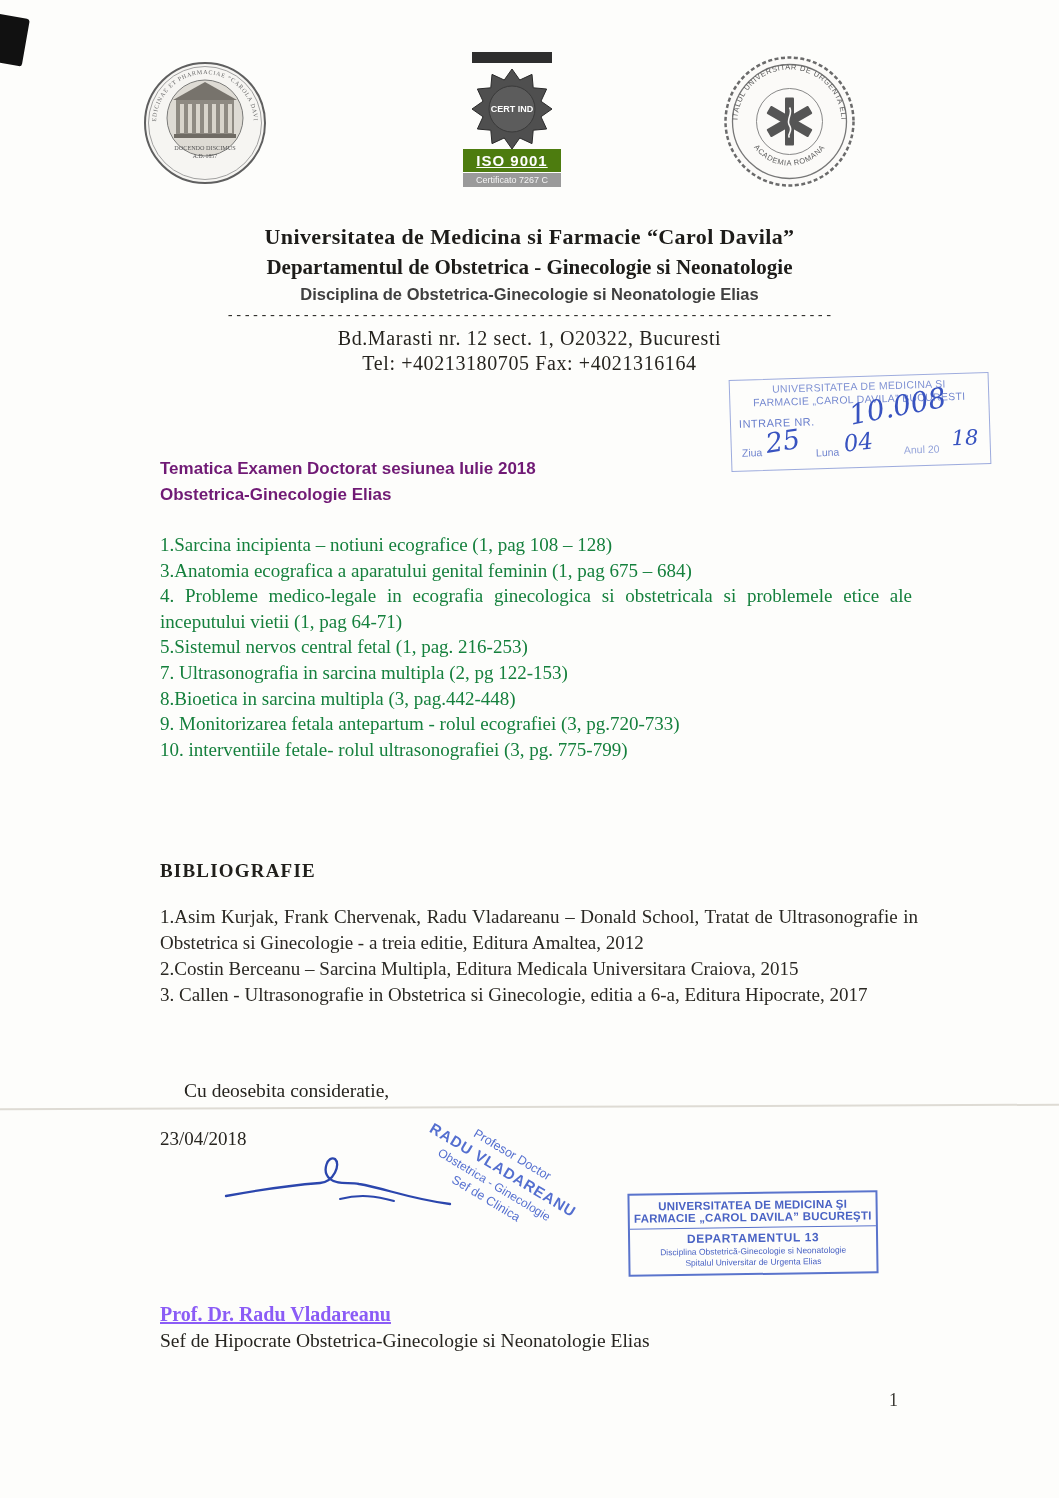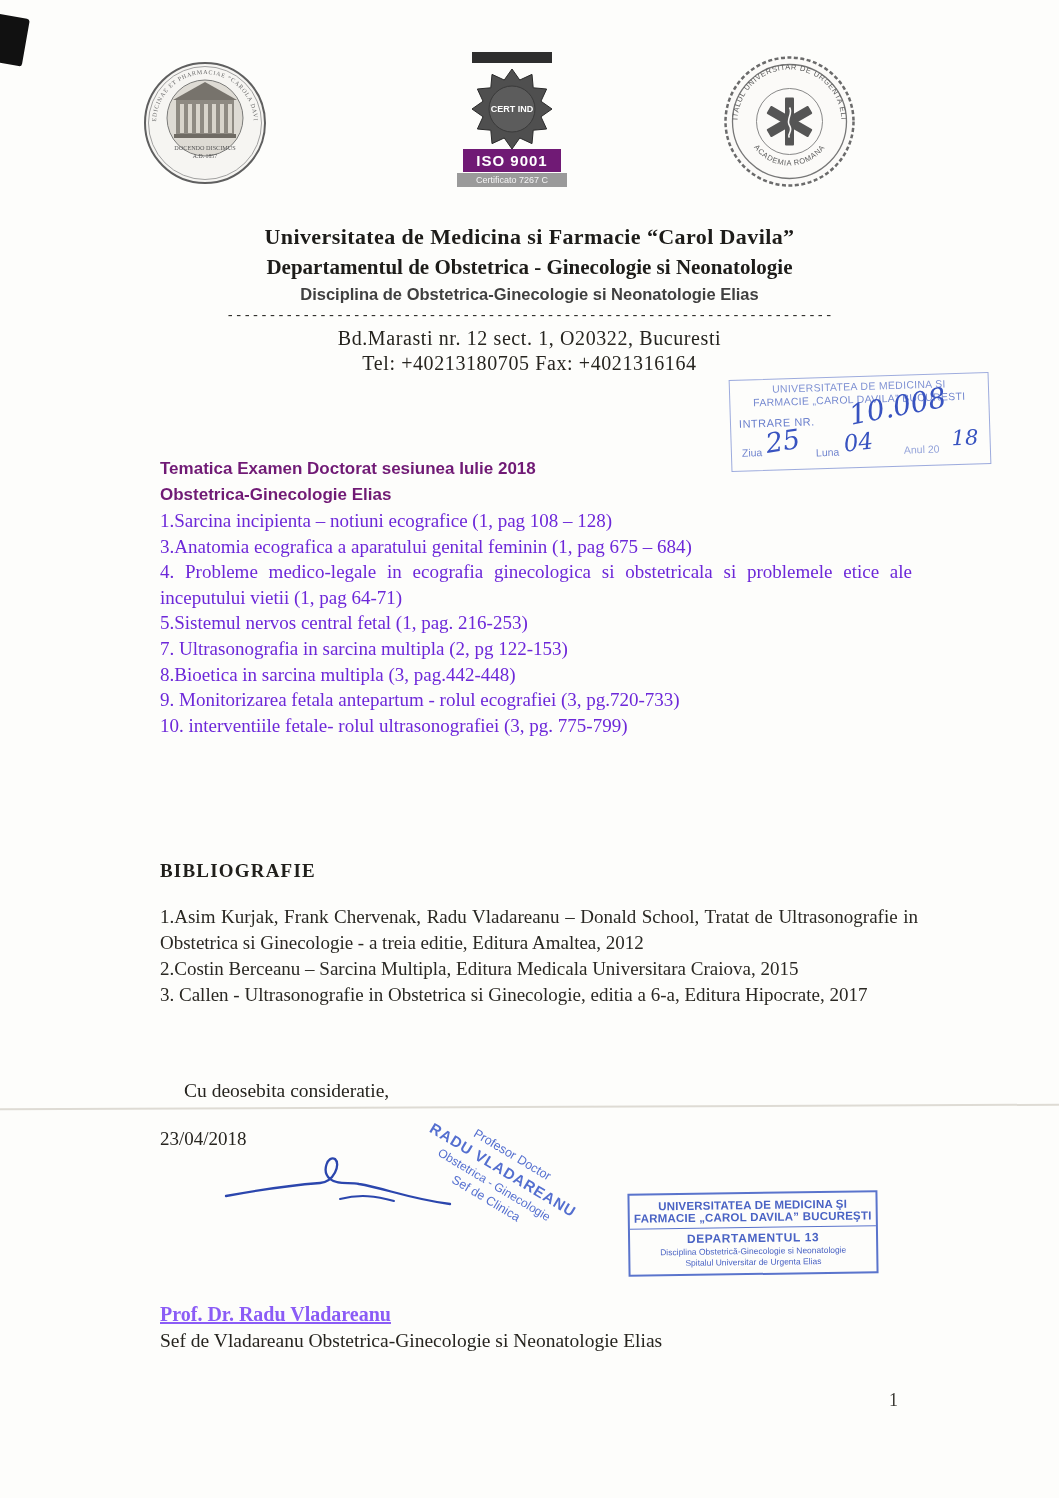--- a/index.html
+++ b/index.html
@@ -11,24 +11,24 @@
   
   .scan-mark { position:absolute; left:-8px; top:16px; width:34px; height:48px;
     background:#111; transform:rotate(10deg); border-radius:3px; }
   .faint-line { position:absolute; left:0; top:1106px; width:1059px; height:2px;
     background:#dedbd4; transform:rotate(-0.25deg); }
 
   
   .seal { position:absolute; left:142px; top:58px; }
   .iso-badge { position:absolute; left:456px; top:52px; width:112px; text-align:center; }
   .iso-topbar { width:80px; height:11px; background:#2e2e2e; margin:0 auto 2px; }
-  .iso-band { background:#701a75; color:#fff; font:bold 15px "Liberation Sans",sans-serif;
-    padding:3px 0; width:98px; margin:-8px auto 0; position:relative; letter-spacing:1px; }
+  .iso-band { background:#4d7c0f; color:#fff; font:bold 15px "Liberation Sans",sans-serif;
+    padding:3px 0; width:98px; margin:-8px auto 0; position:relative; letter-spacing:1px;text-decoration:underline; }
   .iso-cert { background:#9a9a9a; color:#f4f4f4; font:9px "Liberation Sans",sans-serif;
-    padding:2px 0; width:110px; margin:1px auto 0; }
+    padding:2px 0; width:98px; margin:1px auto 0; }
   .round-stamp { position:absolute; left:722px; top:54px; }
   .st-ring { font:7.5px "Liberation Sans",sans-serif; fill:#5d5d5d; letter-spacing:.6px; }
 
   
   .header { position:absolute; left:0; top:224px; width:100%; text-align:center; }
   .h1 { font:bold 22px "Liberation Serif",serif; letter-spacing:.4px; color:#1d1c19; }
   .h2 { font:bold 21px "Liberation Serif",serif; margin-top:5px; color:#1d1c19; }
   .h3 { font:bold 16.5px "Liberation Sans",sans-serif; margin-top:5px; color:#404040; }
   .hdiv { font:14px "DejaVu Sans Mono",monospace; margin-top:3px; color:#33322e; letter-spacing:0; }
   .haddr { font:20px "Liberation Serif",serif; margin-top:4px; letter-spacing:.6px; }
@@ -46,22 +46,22 @@
   .rg-ziua-l { left:10px; top:66px; font-size:10.5px; opacity:.8; }
   .rg-ziua-v { left:34px; top:46px; font:italic 27px "DejaVu Serif",serif; color:#3853c0; transform:rotate(-7deg); }
   .rg-luna-l { left:84px; top:68px; font-size:10.5px; opacity:.8; }
   .rg-luna-v { left:112px; top:52px; font:italic 23px "DejaVu Serif",serif; color:#3853c0; transform:rotate(-5deg); }
   .rg-anul-l { left:172px; top:68px; font-size:10.5px; opacity:.6; }
   .rg-anul-v { left:220px; top:52px; font:italic 21px "DejaVu Serif",serif; color:#3853c0; }
 
   
   .subject { position:absolute; left:160px; top:456px; font:bold 17px "Liberation Sans",sans-serif;
     line-height:26px; color:#701a75; }
-  .topics { position:absolute; left:160px; top:508px; width:752px;
-    font:19px/25.6px "Liberation Serif",serif; color:#6d28d9; }
+  .topics { position:absolute; left:160px; top:532px; width:752px;
+    font:19px/25.6px "Liberation Serif",serif; color:#15803d; }
   .topic { text-align:justify; }
   .bib-title { position:absolute; left:160px; top:860px;
     font:bold 19px "Liberation Serif",serif; letter-spacing:1.2px; color:#201f1b; }
   .bib { position:absolute; left:160px; top:904px; width:758px;
     font:19px/26px "Liberation Serif",serif; color:#2a2823; }
   .bib-item { text-align:justify; }
 
   .salutation { position:absolute; left:160px; top:1080px; font:19.5px "Liberation Serif",serif;margin-left:24px; }
   .date { position:absolute; left:160px; top:1128px; font:19px "Liberation Serif",serif; }
 
@@ -227,18 +227,18 @@
     <div class="dp1">UNIVERSITATEA DE MEDICINA ŞI</div>
     <div class="dp2">FARMACIE „CAROL DAVILA” BUCUREŞTI</div>
     <div class="dp-div"></div>
     <div class="dp3">DEPARTAMENTUL 13</div>
     <div class="dp4">Disciplina Obstetrică-Ginecologie si Neonatologie</div>
     <div class="dp5">Spitalul Universitar de Urgenta Elias</div>
   </div>
 
   <div class="signer">
     <div class="signer-name">Prof. Dr. Radu Vladareanu</div>
-    <div class="signer-title">Sef de Vladareanu Obstetrica-Ginecologie si Neonatologie Elias</div>
+    <div class="signer-title">Sef de Hipocrate Obstetrica-Ginecologie si Neonatologie Elias</div>
   </div>
 
   <div class="page-num">1</div>
 
 </div>
 
 </body></html>

